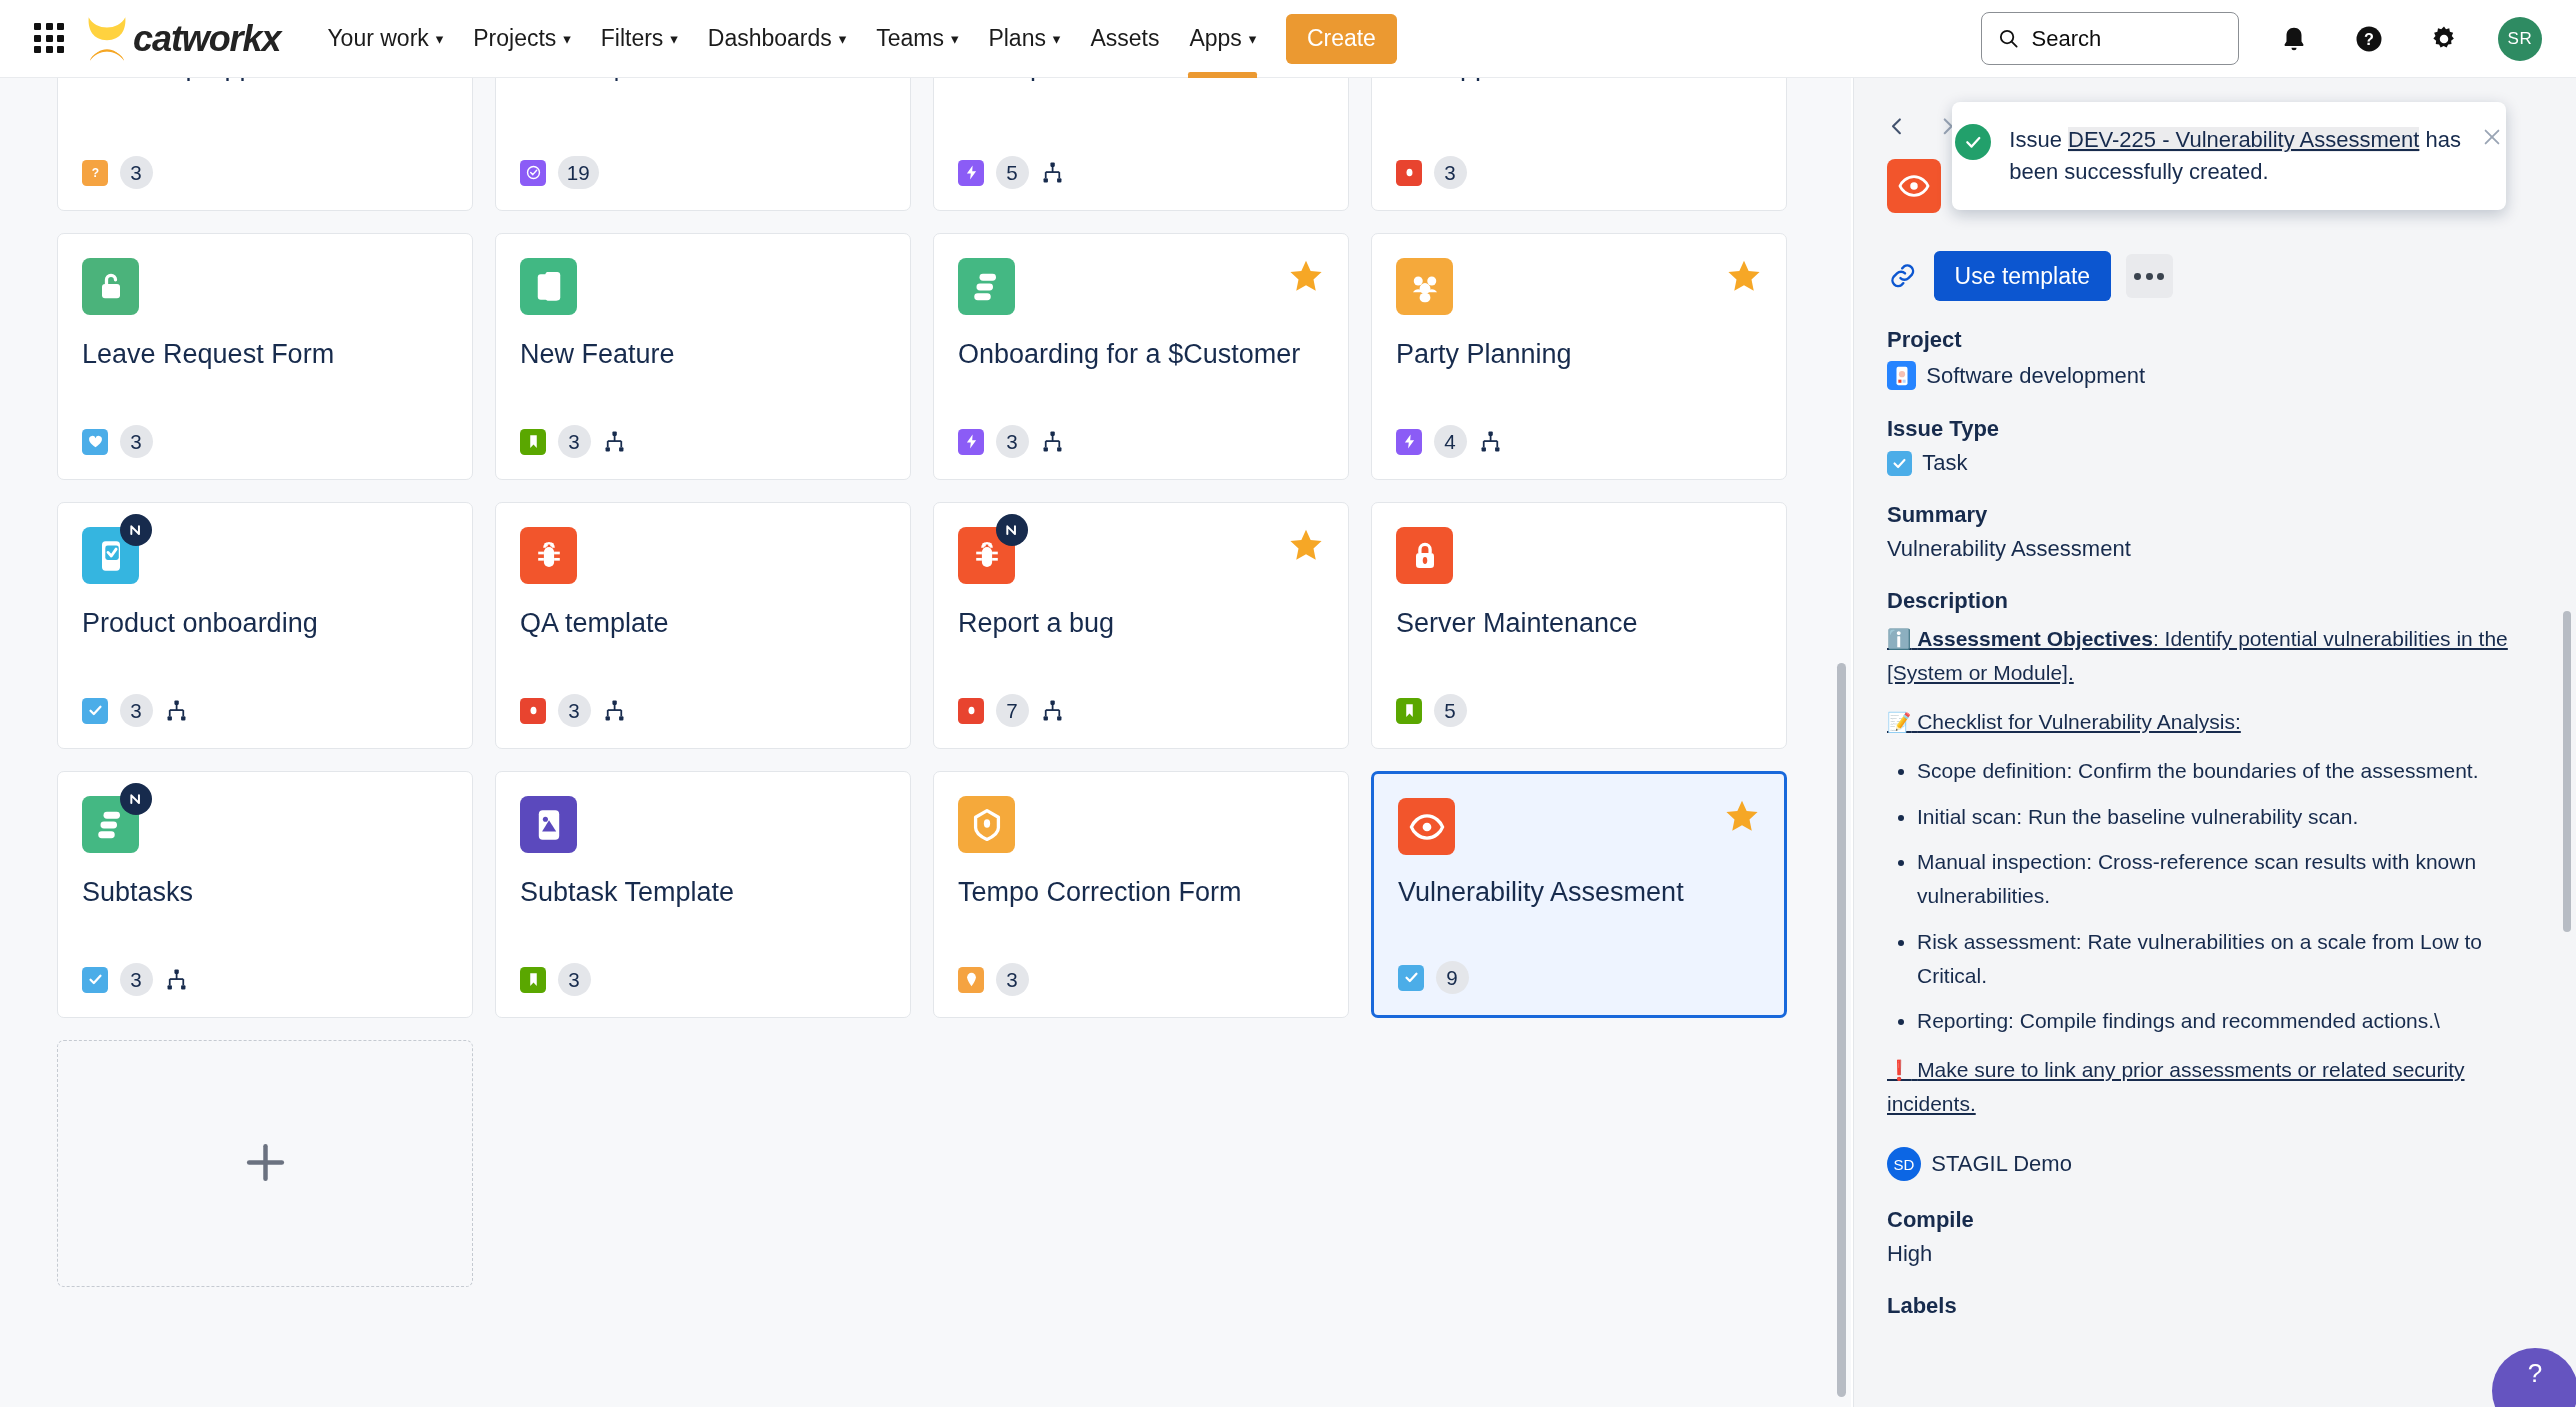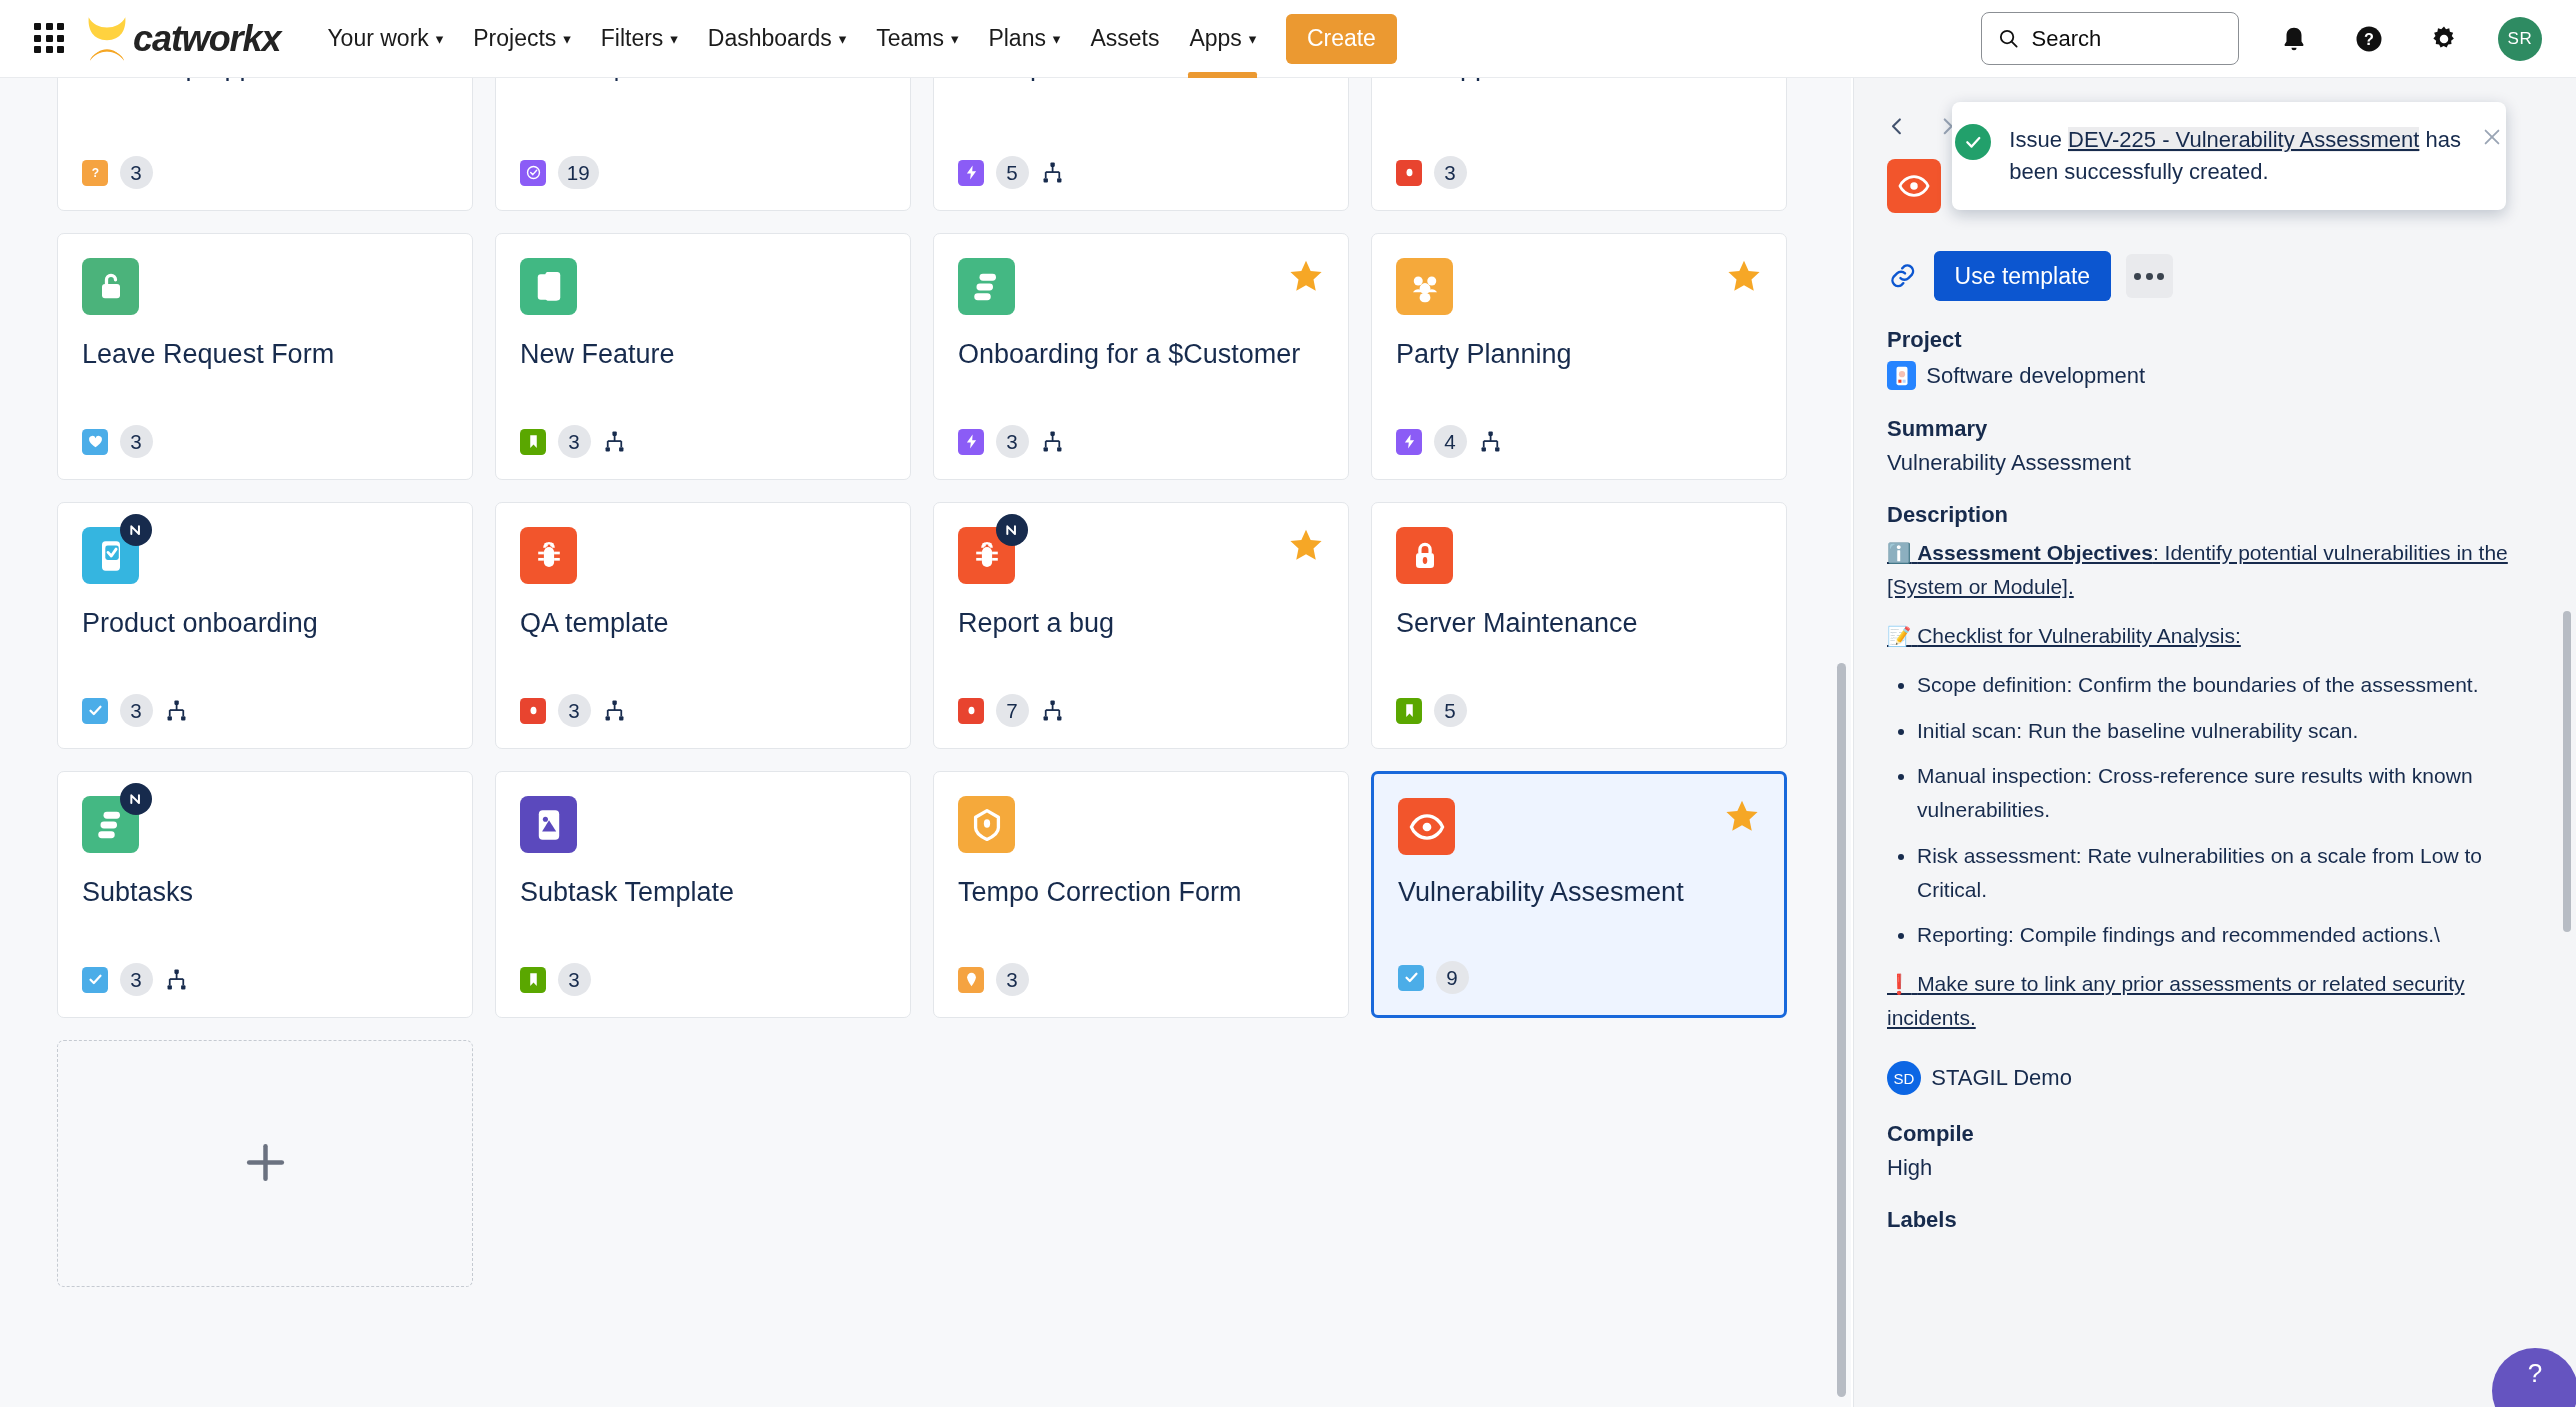--- a/index.html
+++ b/index.html
@@ -757,41 +757,52 @@
               <rect x="6" y="2" width="12" height="20" rx="2" fill="#fff"></rect>
               <circle cx="12" cy="10" r="3.4" fill="#f6c1b4"></circle>
               <rect x="8" y="16" width="3.4" height="3.4" fill="#e8442f"></rect>
               <rect x="12.6" y="16" width="3.4" height="3.4" fill="#b3d4ff"></rect>
             </svg>
           </span>
           <span>Software development</span>
         </div>
       </div>
 
+      <div class="field">
+        <div class="field-label">Issue Type</div>
+        <div class="field-value">
+          <span class="task-icon">
+            <svg viewBox="0 0 24 24">
+                <polyline points="5,12 10,17 19,7" fill="none" stroke="#fff" stroke-width="3" stroke-linecap="round" stroke-linejoin="round"></polyline>
+              </svg>
+          </span>
+          <span>Task</span>
+        </div>
+      </div>
 
       <div class="field">
         <div class="field-label">Summary</div>
         <div class="field-value">Vulnerability Assessment</div>
       </div>
 
       <div class="field">
         <div class="field-label">Description</div>
         <div class="desc">
           <p>
             <span class="emoji">ℹ️</span>
             <b>Assessment Objectives</b><span>: Identify potential vulnerabilities in the [System or Module].</span>
           </p>
           <p>
             <span class="emoji">📝</span>
             <span>Checklist for Vulnerability Analysis:</span>
           </p>
           <ul id="desc-list">
               <li>Scope definition: Confirm the boundaries of the assessment.</li>
               <li>Initial scan: Run the baseline vulnerability scan.</li>
-              <li>Manual inspection: Cross-reference sure results with known vulnerabilities.</li>
+              <li>Manual inspection: Cross-reference scan results with known vulnerabilities.</li>
               <li>Risk assessment: Rate vulnerabilities on a scale from Low to Critical.</li>
               <li>Reporting: Compile findings and recommended actions.\</li>
             </ul>
           <p>
             <span class="emoji">❗</span>
             <span>Make sure to link any prior assessments or related security incidents.</span>
           </p>
         </div>
       </div>
 

